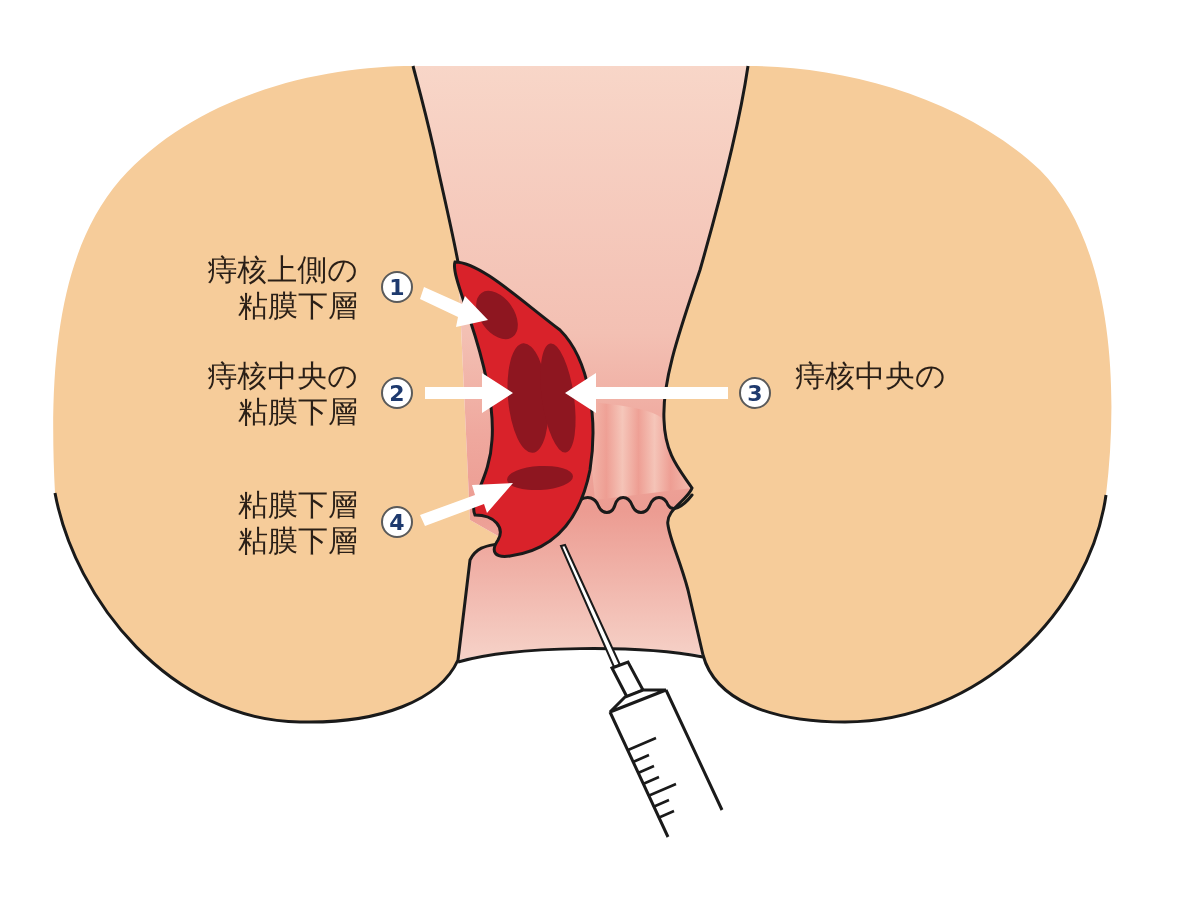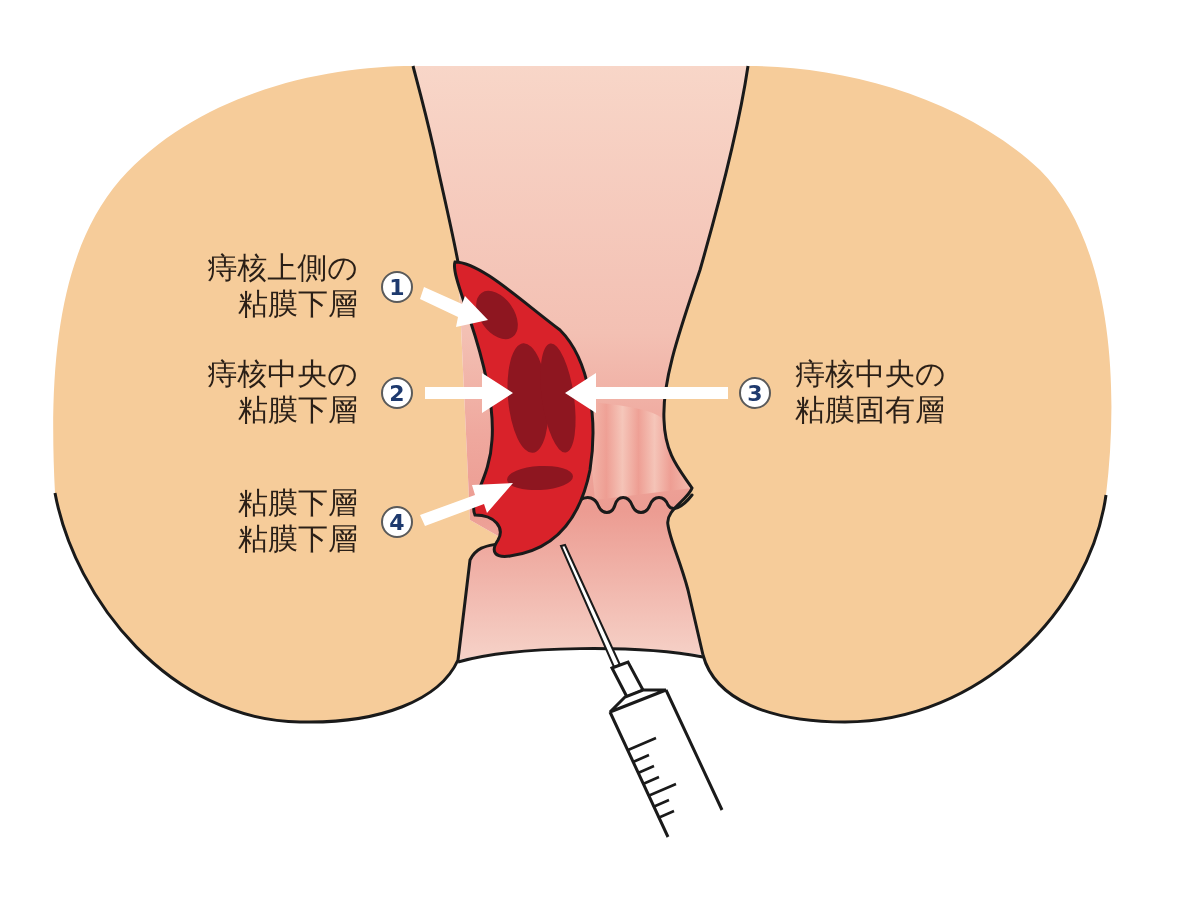--- a/index.html
+++ b/index.html
@@ -1,21 +1,21 @@
 <!DOCTYPE html>
 <html><head>
   <meta charset="utf-8">
   <style>
     html, body { margin: 0; padding: 0; background: #ffffff; }
     body { width: 1200px; height: 900px; position: relative; overflow: hidden; }
     .canvas { position: absolute; left: 0; top: 0; width: 1200px; height: 900px; }
     .canvas svg { position: absolute; left: 0; top: 0; }
     .label {
       position: absolute;
-      font-family: Liberation Mono, monospace;
+      font-family: Liberation Sans, sans-serif;
       font-size: 30px;
       line-height: 36px;
       color: #2a1f17;
       letter-spacing: 0px;
       white-space: nowrap;
     }
     .label.right-align { text-align: right; }
     .label.left-align { text-align: left; }
     .label span { display: block; }
     .badge {
@@ -159,21 +159,20 @@
 
   <div class="label right-align" style="left:178px; top:358px; width:180px;">
     <span>痔核中央の</span>
     <span>粘膜下層</span>
   </div>
   <div class="badge" style="left:381px; top:377px;">2</div>
 
   <div class="badge" style="left:739px; top:377px;">3</div>
   <div class="label left-align" style="left:795px; top:358px; width:200px;">
     <span>痔核中央の</span>
-    <span>粘膜固有層</span>
   </div>
 
   <div class="label right-align" style="left:178px; top:487px; width:180px;">
     <span>粘膜下層</span>
     <span>粘膜下層</span>
   </div>
   <div class="badge" style="left:381px; top:506px;">4</div>
 </div>
 
 </body></html>

